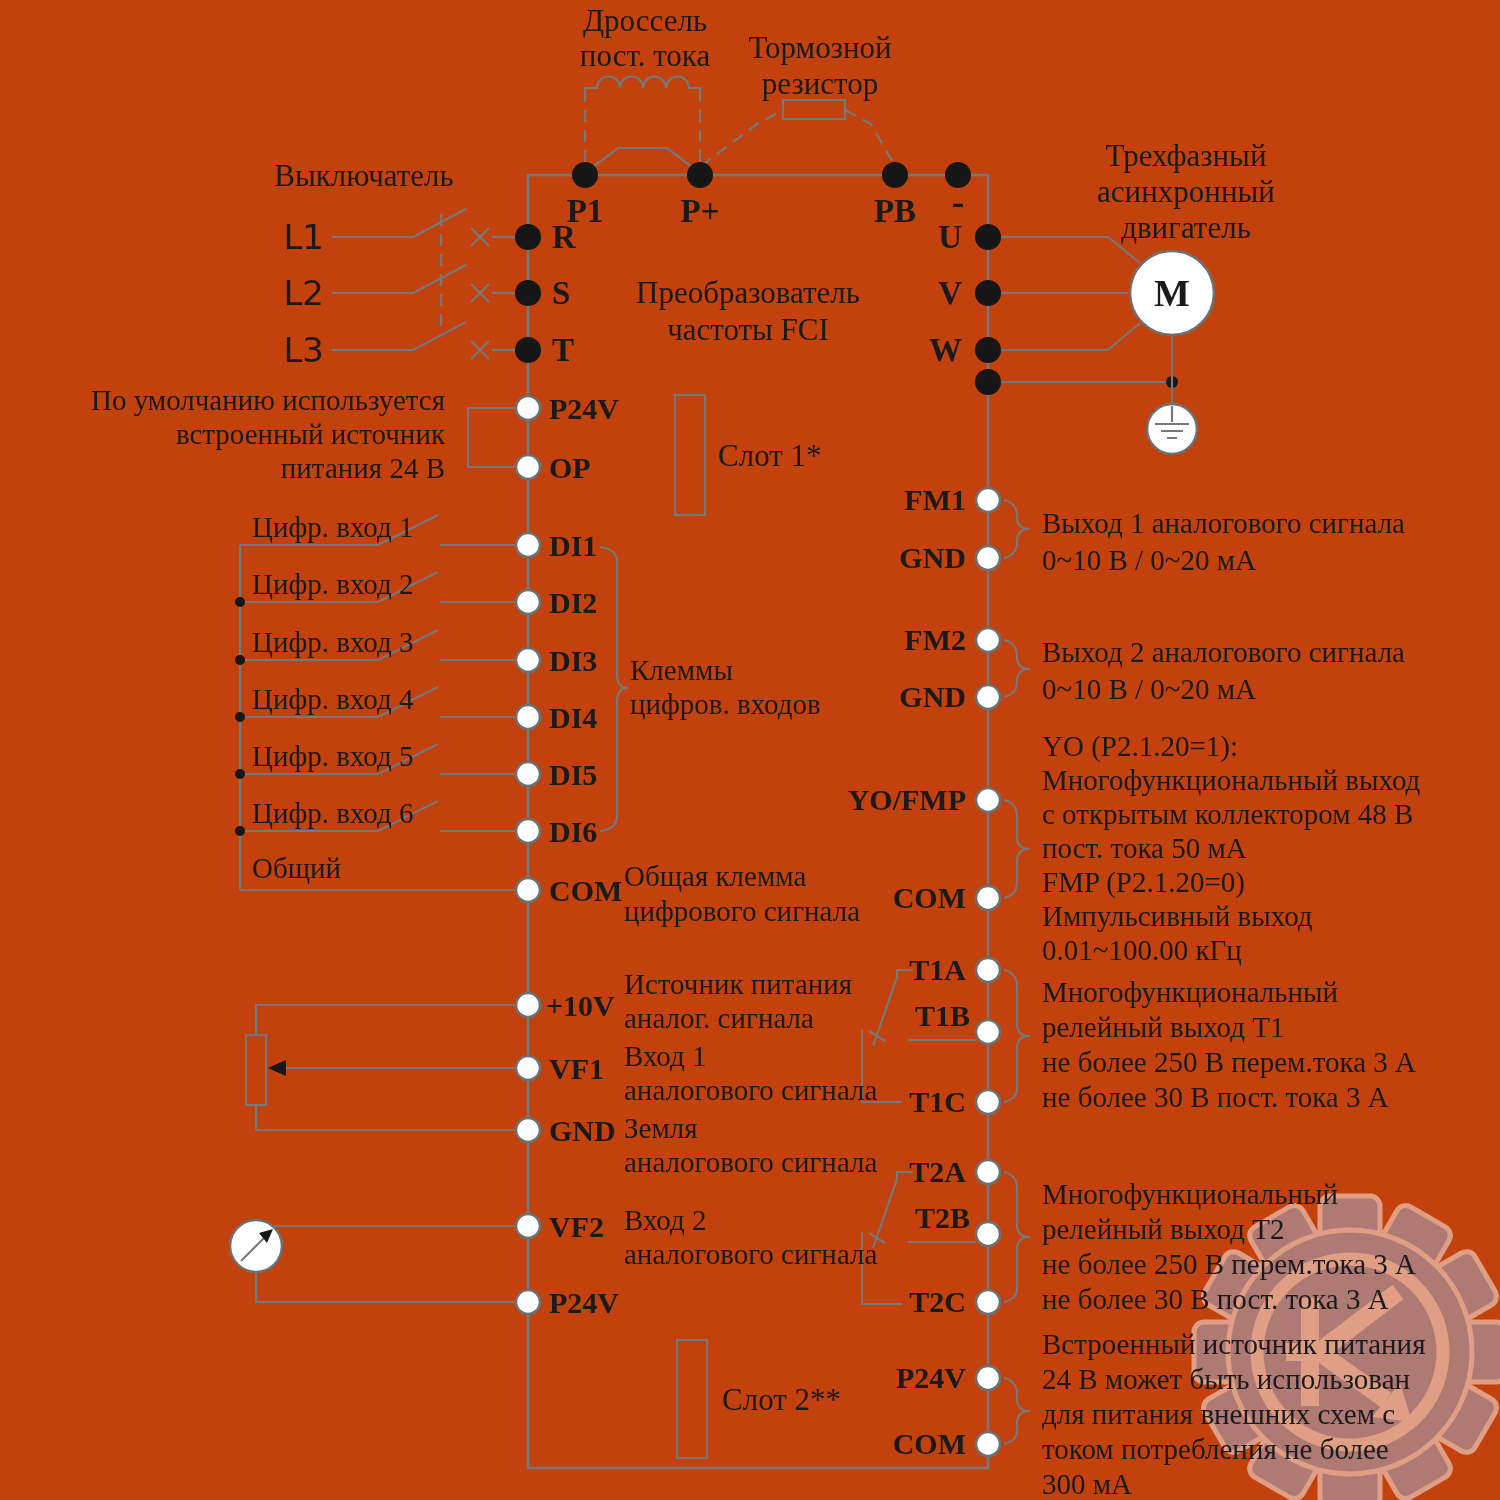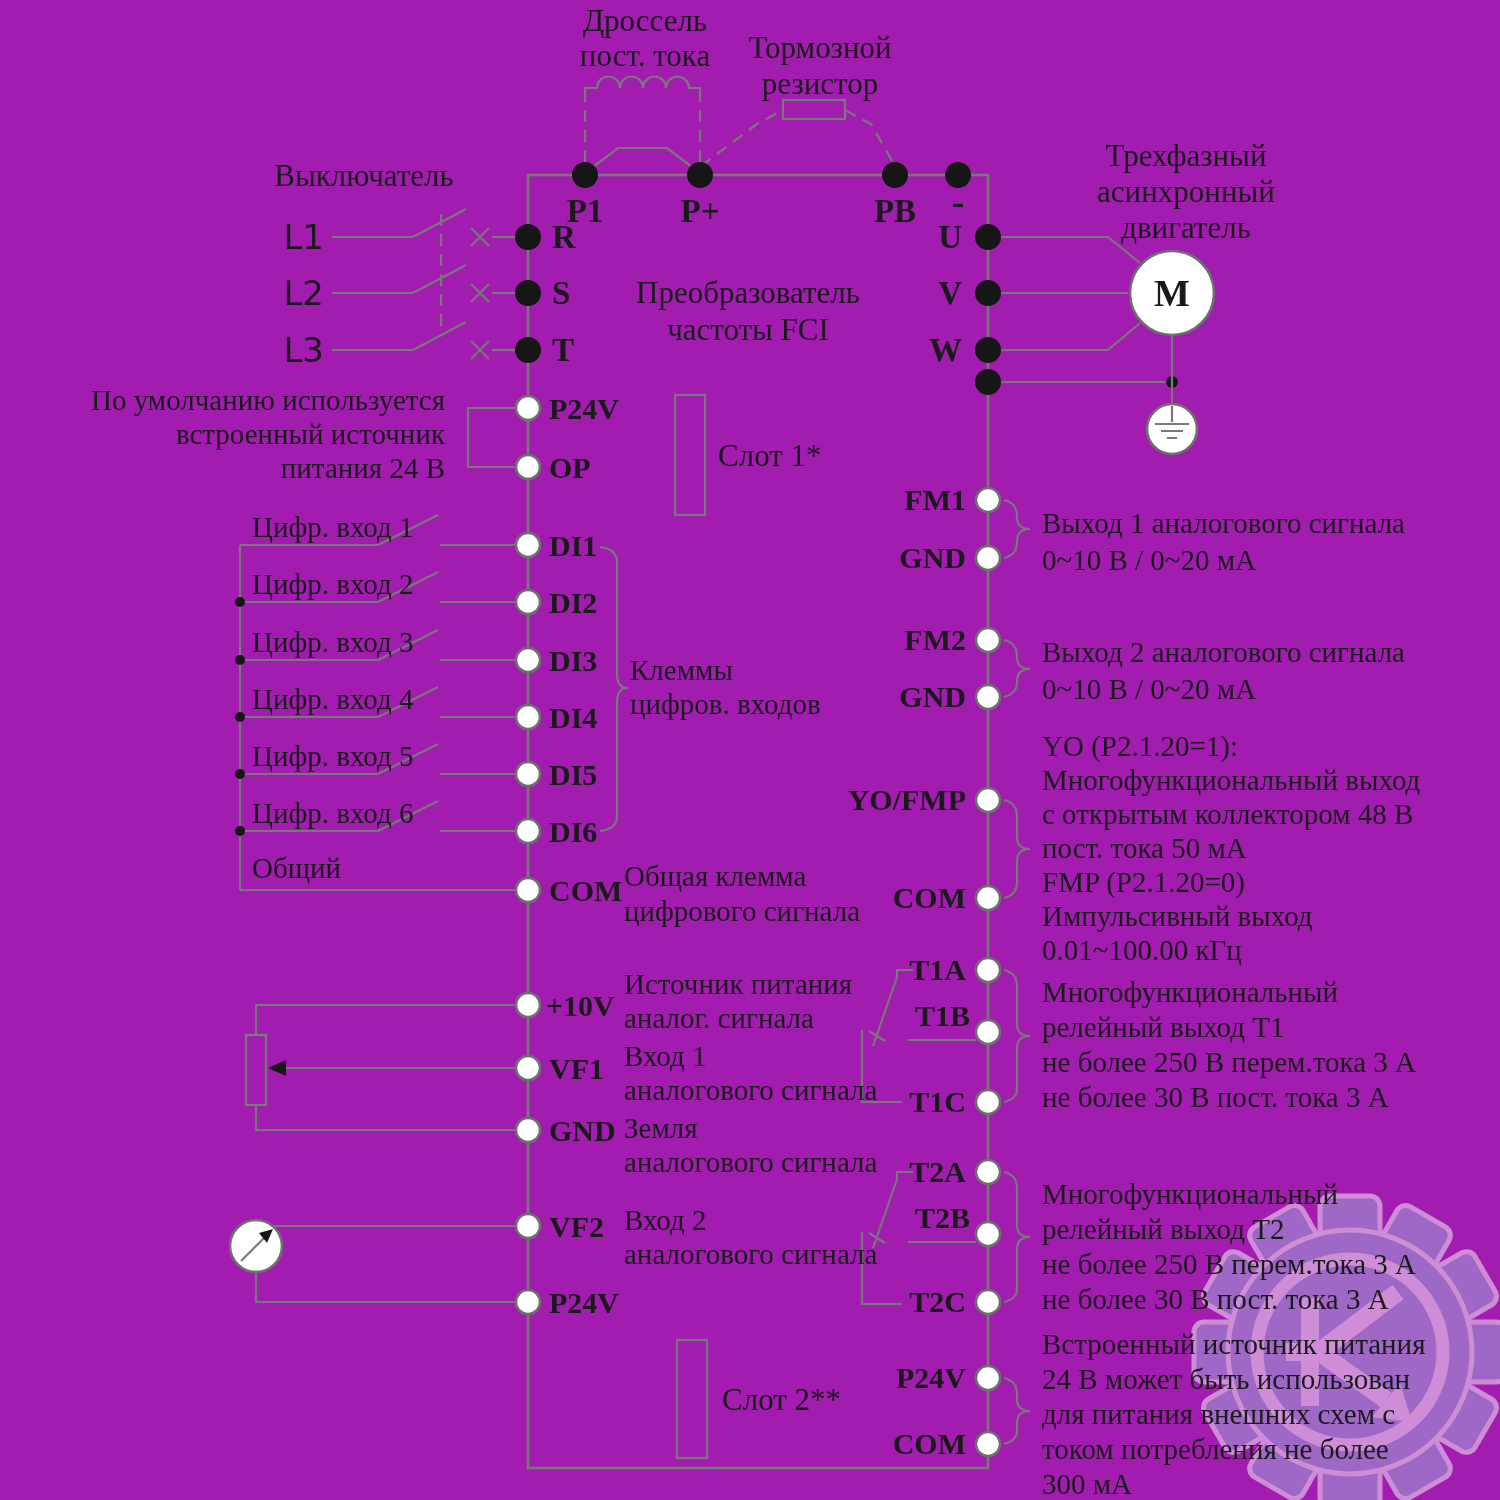--- a/index.html
+++ b/index.html
@@ -1,16 +1,16 @@
 <!DOCTYPE html>
 <html><head>
 <meta charset="utf-8">
 <style>
   html,body{margin:0;padding:0;background:#ffffff;}
-  .stage{width:1500px;height:1500px;position:relative;background:#a21caf;overflow:hidden;}
+  .stage{width:1500px;height:1500px;position:relative;background:#c2410c;overflow:hidden;}
   svg{display:block;}
   svg text{fill:#1a1a1a;}
   .t  {font:29px "Liberation Serif", serif;}
   .t2 {font:31px "Liberation Serif", serif;}
   .b  {font:bold 30px "Liberation Serif", serif;}
   .bs {font:bold 33px "Liberation Serif", serif;}
   .bm {font:bold 38px "Liberation Serif", serif;}
   .sans{font:34px "DejaVu Sans", sans-serif;}
   .mid{text-anchor:middle;}
   .end{text-anchor:end;}

